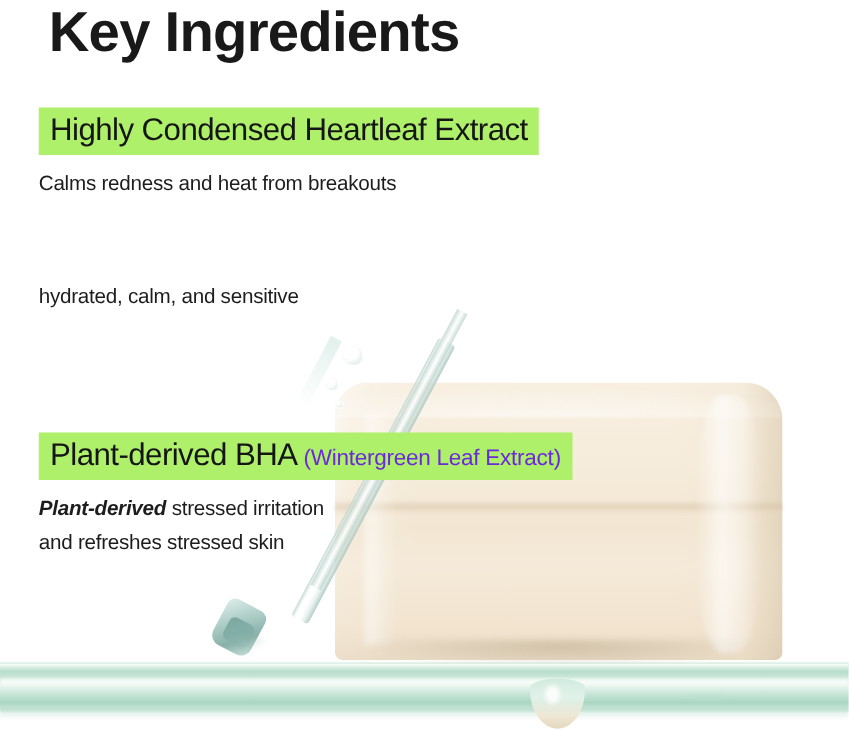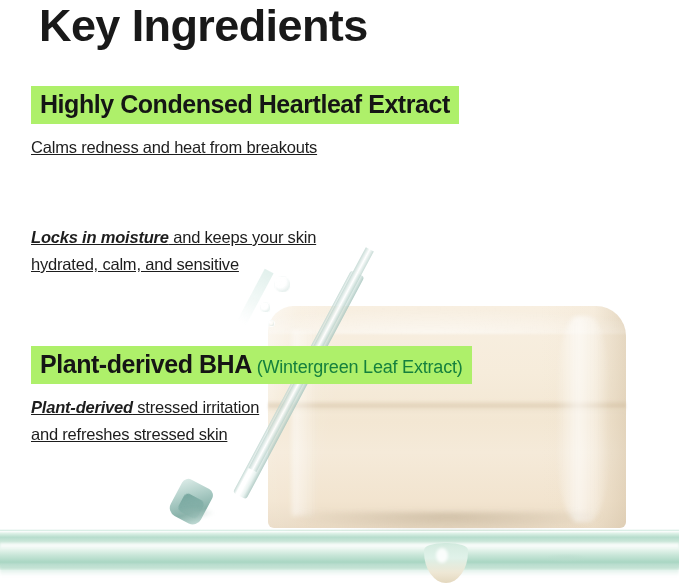--- a/index.html
+++ b/index.html
@@ -201,31 +201,31 @@
   }
 
   .block{ position:absolute; left:31px; }
   .b1{ top:86px; } .b2{ top:214px; } .b3{ top:346px; }
 
   .hl{
     display:inline-block; background:#aef06a;
     padding:5px 9px 6px 9px; white-space:nowrap;
   }
   .hl-text{
-    font-size:25px; font-weight:700; color:#151515;
+    font-size:25px; font-weight:400; color:#151515;
     letter-spacing:-0.45px; line-height:27px;
   }
   .hl-sub{
-    font-size:18px; font-weight:400; color:#15803d;
+    font-size:18px; font-weight:400; color:#6d28d9;
     letter-spacing:-0.2px;
   }
 
   .body-lines{
     margin-top:10px; font-size:16.5px; color:#1d1d1d;
-    line-height:27px; letter-spacing:-0.2px; white-space:nowrap;text-decoration:underline;
+    line-height:27px; letter-spacing:-0.2px; white-space:nowrap;
   }
   .body-lines em{ font-style:italic; font-weight:700; }
   .ln{ display:block; }
 </style>
 </head>
 <body>
 
 <div id="photo">
 
   <div class="cream-block"></div>
@@ -268,21 +268,20 @@
     <div class="hl">
       <span class="hl-text">Highly Condensed Heartleaf Extract</span>
     </div>
     <div class="body-lines">
       <span class="ln">Calms redness and heat from breakouts</span>
     </div>
   </div>
 
   <div class="block b2">
     <div class="body-lines">
-      <span class="ln"><em>Locks in moisture</em><span> and keeps your skin</span></span>
       <span class="ln">hydrated, calm, and sensitive</span>
     </div>
   </div>
 
   <div class="block b3">
     <div class="hl">
       <span class="hl-text">Plant-derived BHA</span><span class="hl-sub"> (Wintergreen Leaf Extract)</span>
     </div>
     <div class="body-lines">
       <span class="ln"><em>Plant-derived</em><span> stressed irritation</span></span>

